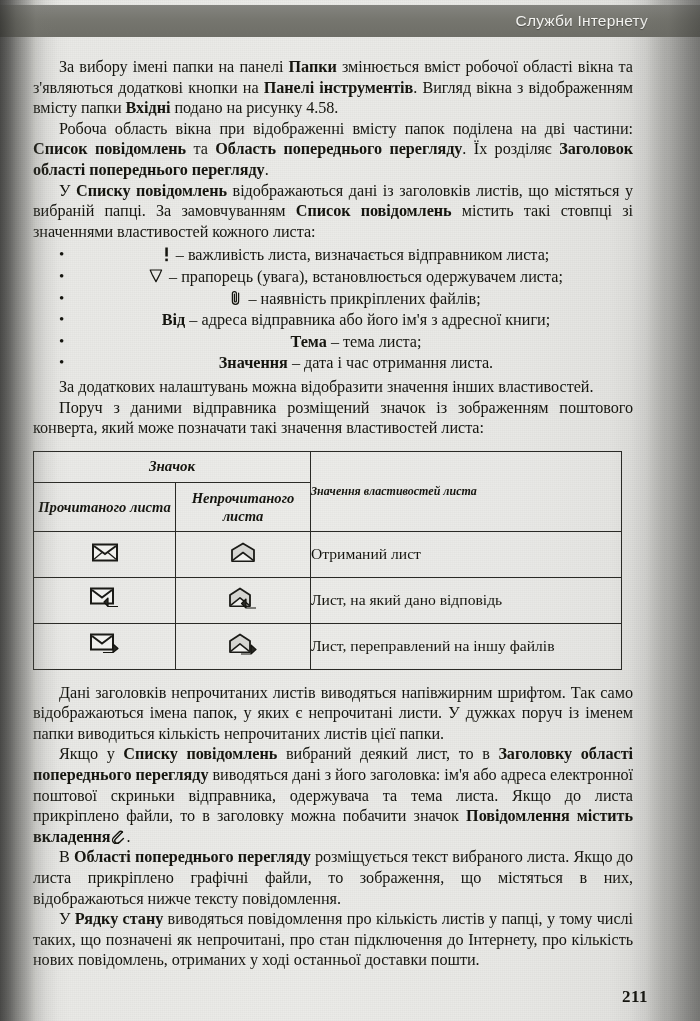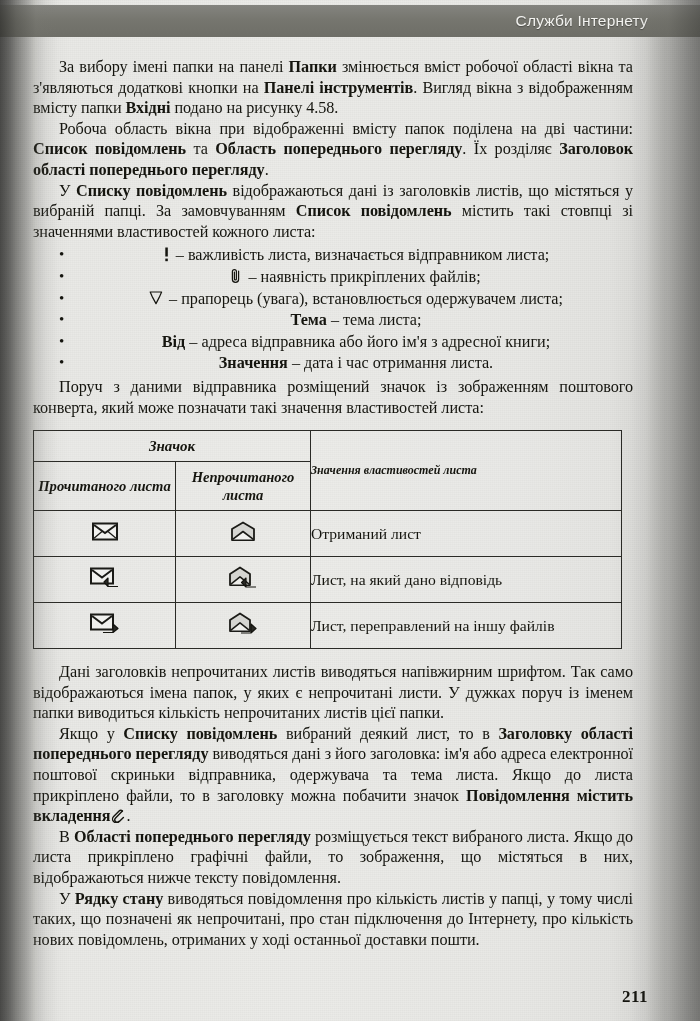--- a/index.html
+++ b/index.html
@@ -194,48 +194,49 @@
         <span class="gl">
           <svg width="7" height="15" viewBox="0 0 7 15">
               <rect x="2.3" y="0.5" width="2.5" height="9" fill="#15150f"></rect>
               <rect x="2.3" y="11.6" width="2.5" height="2.6" fill="#15150f"></rect>
             </svg>
         </span>
         <span>– важливість листа, визначається відправником листа;</span>
       </li>
       <li>
         <span class="gl">
+          <svg width="14" height="16" viewBox="0 0 14 16">
+              <path d="M1.2 2.0 L12.6 2.0 L10.2 7.4 L7.0 13.6 L3.6 7.4 Z" fill="none" stroke="#15150f" stroke-width="1.2" stroke-linejoin="round"></path>
+            </svg>
+        </span>
+        <span>– прапорець (увага), встановлюється одержувачем листа;</span>
+      </li>
+      <li>
+        <span class="gl">
           <svg width="11" height="16" viewBox="0 0 11 16">
               <path d="M7.6 3.2v8.1a3.1 3.1 0 0 1-6.2 0V3.6a2 2 0 0 1 4 0v7.3a1 1 0 0 1-2 0V4.1" fill="none" stroke="#15150f" stroke-width="1.25" stroke-linecap="round"></path>
             </svg>
         </span>
         <span>– наявність прикріплених файлів;</span>
       </li>
       <li>
-        <span class="gl">
-          <svg width="14" height="16" viewBox="0 0 14 16">
-              <path d="M1.2 2.0 L12.6 2.0 L10.2 7.4 L7.0 13.6 L3.6 7.4 Z" fill="none" stroke="#15150f" stroke-width="1.2" stroke-linejoin="round"></path>
-            </svg>
-        </span>
-        <span>– прапорець (увага), встановлюється одержувачем листа;</span>
+        <b>Від</b>
+        <span>– адреса відправника або його ім'я з адресної книги;</span>
       </li>
       <li>
         <b>Тема</b>
         <span>– тема листа;</span>
       </li>
       <li>
-        <b>Від</b>
-        <span>– адреса відправника або його ім'я з адресної книги;</span>
-      </li>
-      <li>
         <b>Значення</b>
         <span>– дата і час отримання листа.</span>
       </li>
     </ul>
 
+    <p class="para">За додаткових налаштувань можна відобразити значення інших властивостей.</p>
 
     <p class="para">Поруч з даними відправника розміщений значок із зображенням поштового конверта, який може позначати такі значення властивостей листа:</p>
 
     <table class="icon-table">
       <colgroup>
         <col style="width:142px">
         <col style="width:135px">
         <col style="width:311px">
       </colgroup>
       <tbody>

